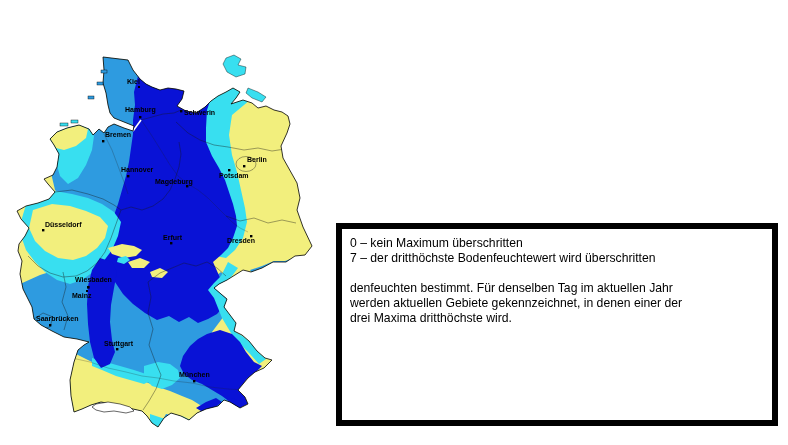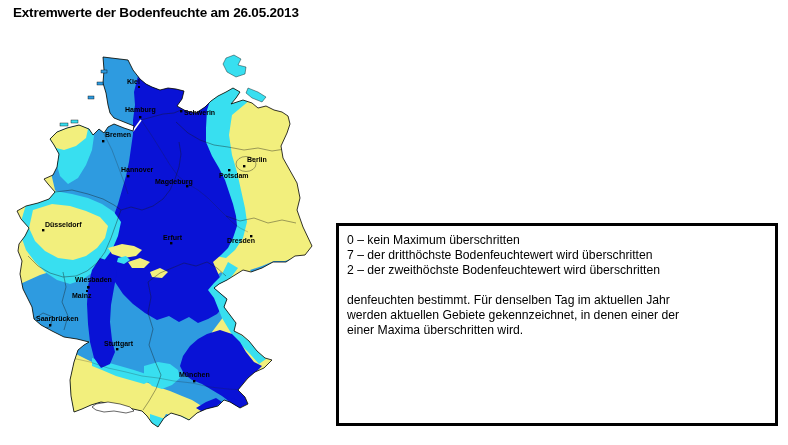--- a/index.html
+++ b/index.html
@@ -7,32 +7,31 @@
          font-family:"Liberation Sans", sans-serif;}
   #page-title{position:absolute;left:13px;top:5px;font-size:13.5px;font-weight:bold;
               color:#000;letter-spacing:-0.2px;}
   #map-svg{position:absolute;left:0;top:0;width:788px;height:445px;}
   #legend{position:absolute;left:269px;top:248px;}
   #legend .lg-title{font-size:10px;font-weight:bold;color:#000;margin:0 0 4px 0;}
   .lg-row{display:flex;align-items:center;margin:0 0 3px 14px;height:8px;}
   .lg-swatch{width:15px;height:7px;border:1px solid rgba(60,60,30,.45);box-sizing:border-box;}
   .lg-label{font-size:8px;font-weight:bold;color:#000;margin-left:6px;line-height:8px;}
   #infobox{position:absolute;left:336px;top:223px;width:442px;height:203px;
-           border:3px solid #000000;box-sizing:border-box;padding:7px 8px;
+           border:6px solid #000000;box-sizing:border-box;padding:7px 8px;
            font-size:12.2px;line-height:15px;color:#000;}
   .ibline{white-space:nowrap;}
   .ibspacer{height:15px;}
   .city-label{font-size:7px;font-weight:bold;fill:#000;}
 </style>
 </head>
 <body>
 
 <div id="stage">
 
-  <div id="page-title">Extremwerte der Bodenfeuchte am 26.05.2013</div>
 
   <svg id="map-svg" viewBox="0 0 788 445">
     <defs>
       <clipPath id="de">
         <path d="M103,57 L128,60 L133,70 L140,79 L146,84 L152,87 L160,90 L168,88 L176,89 L184,91 L182,99 L177,106 L186,111 L196,113 L205,107 L211,101 L218,96 L226,92 L233,88 L240,92 L236,98 L231,104 L243,100 L252,103 L258,108 L266,106 L274,110 L282,112 L288,116 L290,124 L287,133 L281,146 L283,158 L297,183 L300,198 L297,210 L303,227 L312,246 L305,255 L295,256 L286,262 L273,262 L262,268 L251,272 L243,270 L235,275 L227,280 L219,284 L214,288 L221,294 L227,299 L224,307 L230,315 L236,323 L234,331 L242,335 L249,341 L257,351 L265,358 L272,360 L264,368 L255,372 L248,378 L243,384 L238,390 L245,397 L248,404 L240,408 L230,402 L224,400 L218,406 L206,409 L197,413 L189,420 L181,416 L171,413 L164,418 L158,427 L152,423 L147,416 L142,411 L133,409 L122,406 L112,404 L101,402 L91,405 L82,409 L74,412 L71,396 L70,380 L74,362 L78,350 L84,345 L89,342 L77,339 L64,337 L52,331 L41,325 L34,319 L32,307 L27,297 L23,289 L20,274 L22,261 L18,251 L19,244 L25,236 L29,228 L21,219 L17,211 L26,206 L38,203 L49,199 L55,192 L48,184 L44,179 L53,175 L57,167 L59,154 L54,145 L50,139 L57,132 L67,128 L79,125 L89,129 L93,135 L99,129 L104,133 L108,127 L114,124 L124,128 L133,131 L134,126 L124,122 L114,118 L110,113 L108,105 L106,93 L103,83 L104,70 Z"></path>
       </clipPath>
     </defs>
 
     <g clip-path="url(#de)">
 
@@ -149,20 +148,19 @@
       <text class="city-label" x="36" y="321">Saarbrücken</text>
       <text class="city-label" x="104" y="346">Stuttgart</text>
       <text class="city-label" x="179" y="377">München</text>
     </g>
   </svg>
 
 
   <div id="infobox">
     <div class="ibline">0 – kein Maximum überschritten</div>
     <div class="ibline">7 – der dritthöchste Bodenfeuchtewert wird überschritten</div>
-    <div class="ibline">2 – der zweithöchste Bodenfeuchtewert wird überschritten</div>
     <div class="ibspacer"></div>
     <div class="ibline">denfeuchten bestimmt. Für denselben Tag im aktuellen Jahr</div>
     <div class="ibline">werden aktuellen Gebiete gekennzeichnet, in denen einer der</div>
-    <div class="ibline">einer Maxima überschritten wird.</div>
+    <div class="ibline">drei Maxima dritthöchste wird.</div>
   </div>
 
 </div>
 
 </body></html>

